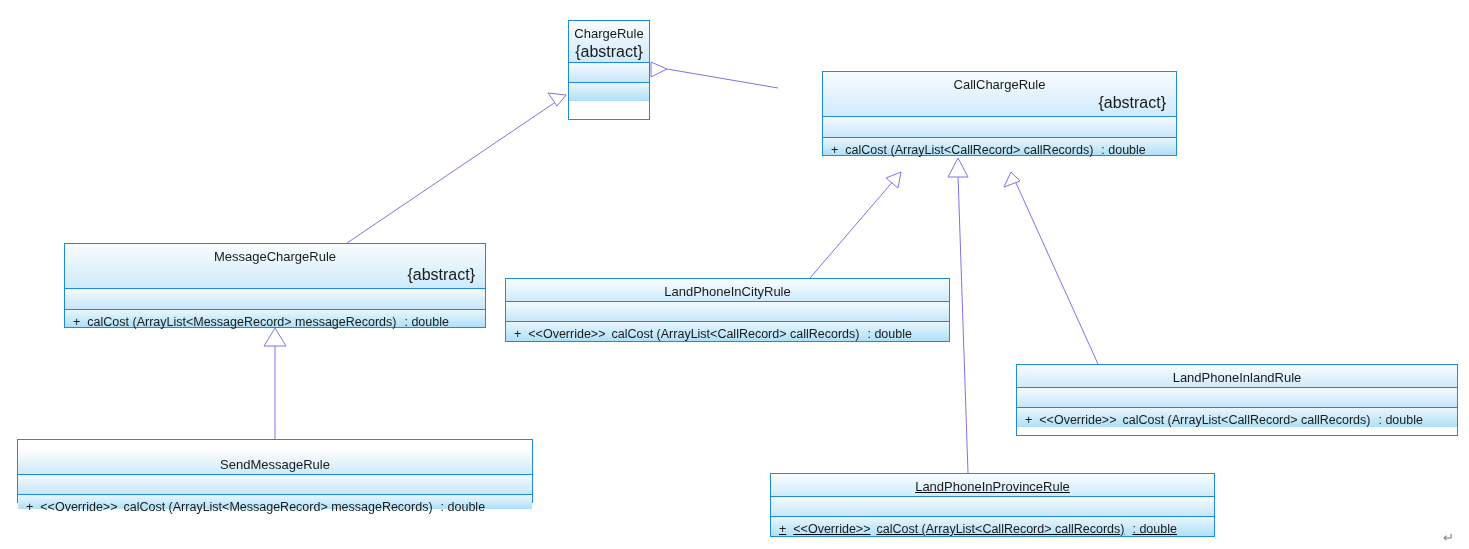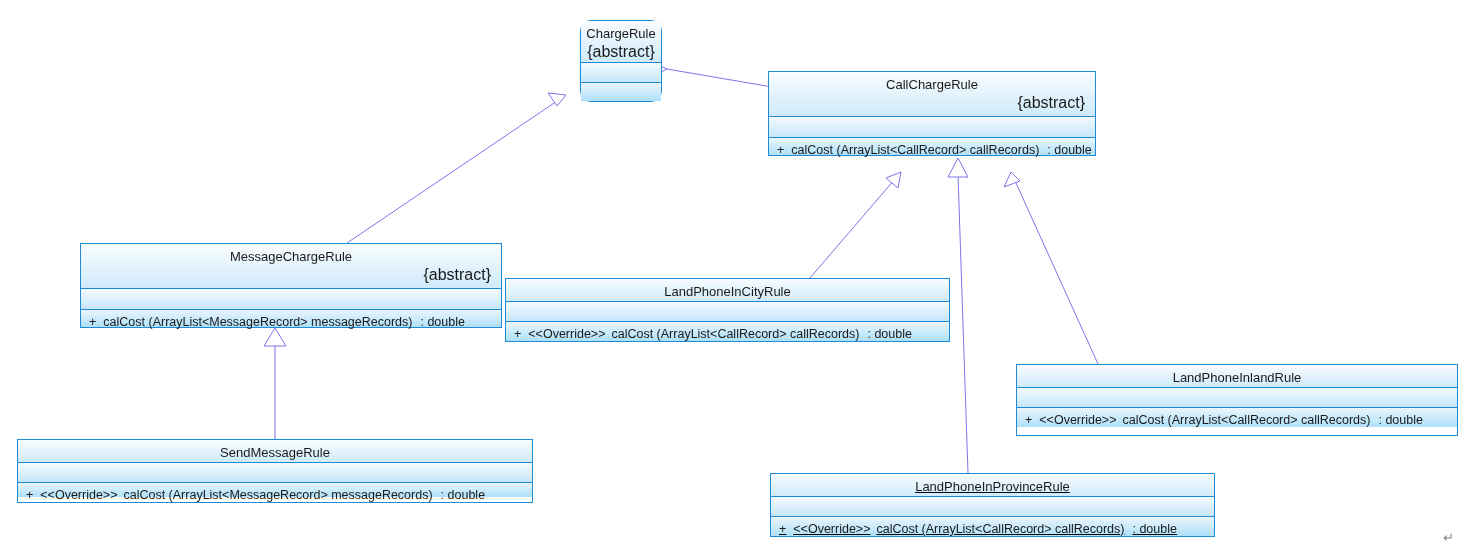--- a/index.html
+++ b/index.html
@@ -115,39 +115,39 @@
 
       <g>
         <path d="M 275 439 L 275 345"></path>
         <path d="M 275 328 L 264 346 L 286 346 Z" fill="#FFFFFF" stroke="#7B75E8"></path>
       </g>
     </g>
   </svg>
 
   <span class="return-mark" style="left:1443px; top:531px;">↵</span>
 
-<div class="uml-class" style="left: 580px; top: 20px; width: 82px; height: 82px; border-radius: 11px;">
+<div class="uml-class" style="left: 568px; top: 20px; width: 82px; height: 100px;">
       <div class="cmp cmp-header" style="height: 42px;">
         <div class="cls-name">ChargeRule</div>
         <div class="cls-abstract" style="text-align: center; padding-right: 0px;">{abstract}</div>
       </div>
       <div class="cmp cmp-attrs" style="height: 20px;"></div>
       <div class="cmp cmp-ops" style="height: 18px;"></div>
     </div>
-    <div class="uml-class" style="left: 768px; top: 71px; width: 328px; height: 85px;">
+    <div class="uml-class" style="left: 822px; top: 71px; width: 355px; height: 85px;">
       <div class="cmp cmp-header" style="height: 45px;">
         <div class="cls-name">CallChargeRule</div>
         <div class="cls-abstract">{abstract}</div>
       </div>
       <div class="cmp cmp-attrs" style="height: 21px;"></div>
       <div class="cmp cmp-ops" style="height: 17px;">
         <div class="op-row"><span class="op-vis">+</span><span>calCost (ArrayList&lt;CallRecord&gt; callRecords)</span><span class="op-ret">: double</span></div>
       </div>
     </div>
-    <div class="uml-class" style="left: 64px; top: 243px; width: 422px; height: 85px; margin-left: 16px;">
+    <div class="uml-class" style="left: 64px; top: 243px; width: 422px; height: 85px;">
       <div class="cmp cmp-header" style="height: 45px;">
         <div class="cls-name">MessageChargeRule</div>
         <div class="cls-abstract">{abstract}</div>
       </div>
       <div class="cmp cmp-attrs" style="height: 21px;"></div>
       <div class="cmp cmp-ops" style="height: 17px;">
         <div class="op-row"><span class="op-vis">+</span><span>calCost (ArrayList&lt;MessageRecord&gt; messageRecords)</span><span class="op-ret">: double</span></div>
       </div>
     </div>
     <div class="uml-class" style="left: 505px; top: 278px; width: 445px; height: 64px;">
@@ -162,21 +162,21 @@
     <div class="uml-class" style="left: 1016px; top: 364px; width: 442px; height: 72px;">
       <div class="cmp cmp-header" style="height: 23px;">
         <div class="cls-name">LandPhoneInlandRule</div>
       </div>
       <div class="cmp cmp-attrs" style="height: 20px;"></div>
       <div class="cmp cmp-ops" style="height: 19px;">
         <div class="op-row"><span class="op-vis">+</span><span class="op-stereo">&lt;&lt;Override&gt;&gt;</span><span>calCost (ArrayList&lt;CallRecord&gt; callRecords)</span><span class="op-ret">: double</span></div>
       </div>
     </div>
     <div class="uml-class" style="left: 17px; top: 439px; width: 516px; height: 64px;">
-      <div class="cmp cmp-header" style="height: 23px;">
+      <div class="cmp cmp-header" style="height: 23px; margin-top: 12px;">
         <div class="cls-name">SendMessageRule</div>
       </div>
       <div class="cmp cmp-attrs" style="height: 20px;"></div>
       <div class="cmp cmp-ops" style="height: 14px;">
         <div class="op-row"><span class="op-vis">+</span><span class="op-stereo">&lt;&lt;Override&gt;&gt;</span><span>calCost (ArrayList&lt;MessageRecord&gt; messageRecords)</span><span class="op-ret">: double</span></div>
       </div>
     </div>
     <div class="uml-class" style="left: 770px; top: 473px; width: 445px; height: 64px; text-decoration: underline;">
       <div class="cmp cmp-header" style="height: 23px;">
         <div class="cls-name">LandPhoneInProvinceRule</div>

